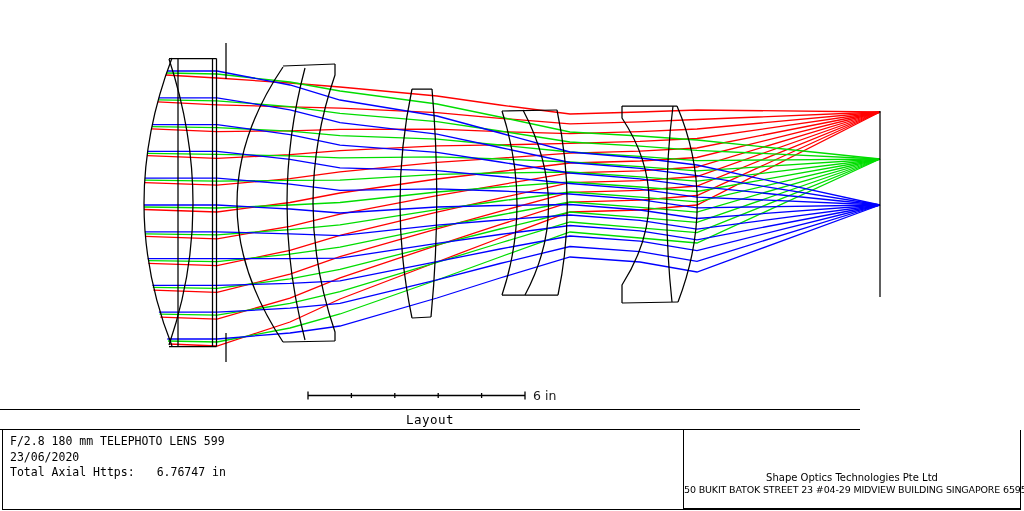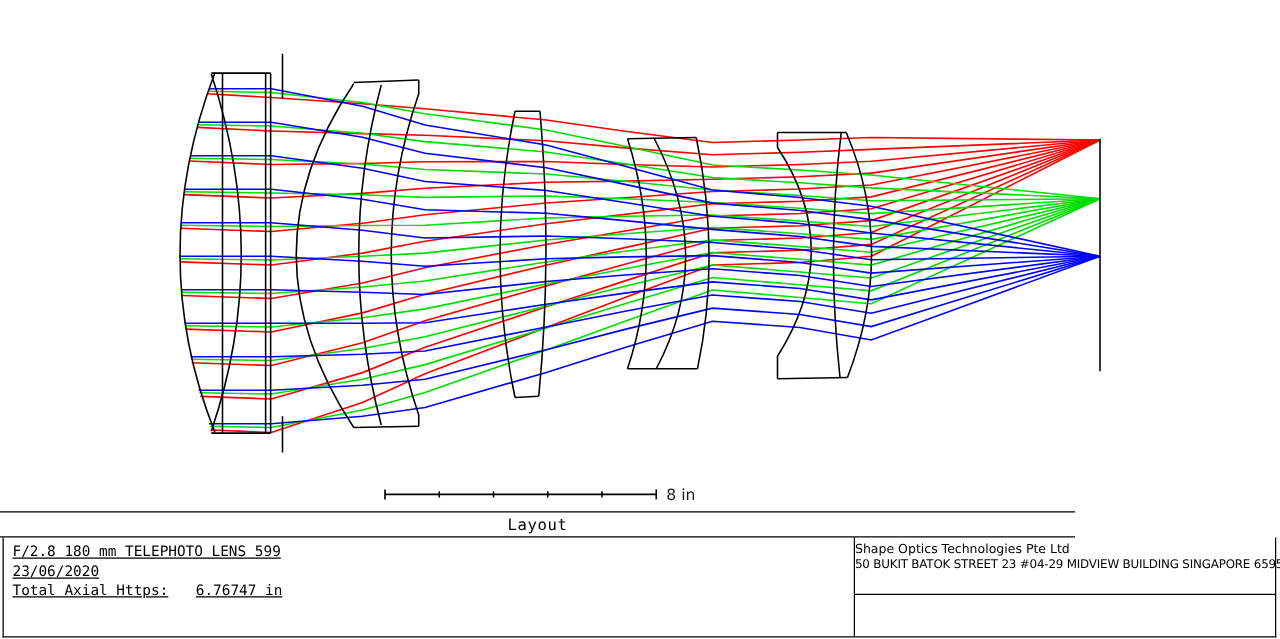--- a/index.html
+++ b/index.html
@@ -20,27 +20,26 @@
   }
   .info-panel{
     position:absolute;left:2px;top:430px;width:1019px;height:80px;
     box-sizing:border-box;border-left:1.4px solid #000;border-right:1.4px solid #000;
     border-bottom:1.4px solid #000;display:flex;
   }
   .cell-left{
     width:681px;box-sizing:border-box;border-right:1.4px solid #000;
     padding:4px 0 0 7px;font:11.5px "DejaVu Sans Mono",monospace;line-height:15.5px;
     white-space:nowrap;
-    text-decoration:underline;
   }
   .cell-left .val{margin-left:22px;}
   .cell-right{flex:1;display:flex;flex-direction:column;min-width:0;}
   .cell-right-top{
     height:46px;box-sizing:border-box;border-bottom:1.4px solid #000;
-    padding-top:4px;white-space:nowrap;
+    text-align:center;padding-top:4px;white-space:nowrap;margin-top:38px;
   }
   .company-line{font:10px "DejaVu Sans",sans-serif;line-height:11.5px;}
   .address-line{font:9.5px "DejaVu Sans",sans-serif;line-height:11.5px;letter-spacing:-0.15px;}
   .cell-right-bottom{
     flex:1;text-align:center;font:12.5px "DejaVu Sans Mono",monospace;
     line-height:15px;padding-top:2px;white-space:nowrap;
   }
 </style>
 </head>
 <body>
@@ -103,21 +102,21 @@
         <path d="M 622 106 L 677 106 M 622 303 L 678 302" fill="none" stroke="#000000" stroke-width="1.25"></path>
         <path d="M 880 111 L 880 297" fill="none" stroke="#000000" stroke-width="1.25"></path>
         <line x1="308" y1="395.5" x2="525" y2="395.5" stroke="#000000" stroke-width="1.3"></line>
         <line x1="308" y1="391.5" x2="308" y2="399.5" stroke="#000000" stroke-width="1.3"></line>
         <line x1="351.4" y1="393" x2="351.4" y2="398" stroke="#000000" stroke-width="1.3"></line>
         <line x1="394.8" y1="393" x2="394.8" y2="398" stroke="#000000" stroke-width="1.3"></line>
         <line x1="438.2" y1="393" x2="438.2" y2="398" stroke="#000000" stroke-width="1.3"></line>
         <line x1="481.6" y1="393" x2="481.6" y2="398" stroke="#000000" stroke-width="1.3"></line>
         <line x1="525" y1="391.5" x2="525" y2="399.5" stroke="#000000" stroke-width="1.3"></line>
       </svg>
-    <span class="scale-label">8 in</span>
+    <span class="scale-label">6 in</span>
   </div>
 
   <div class="layout-strip">
     <span>Layout</span>
   </div>
 
   <div class="info-panel">
     <div class="cell-left">
       <div>F/2.8 180 mm TELEPHOTO LENS 599</div>
       <div>23/06/2020</div>

